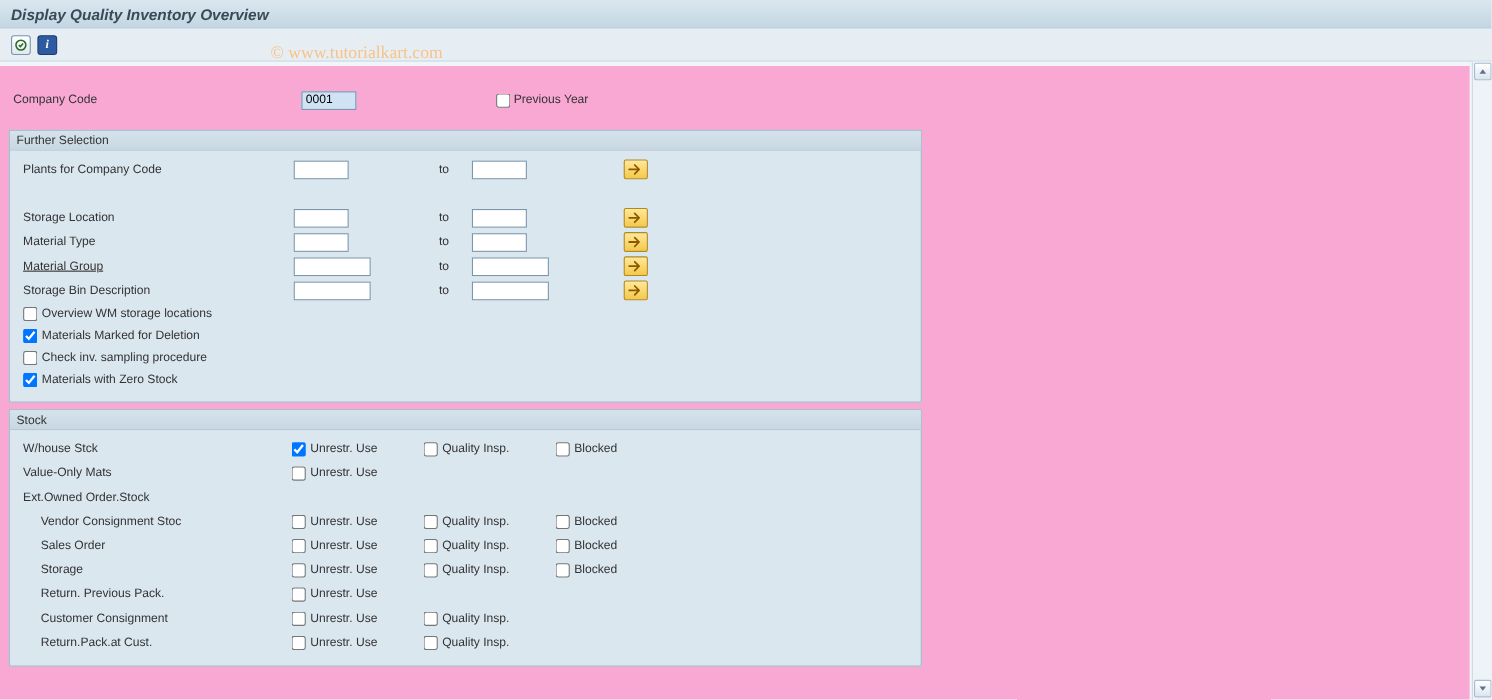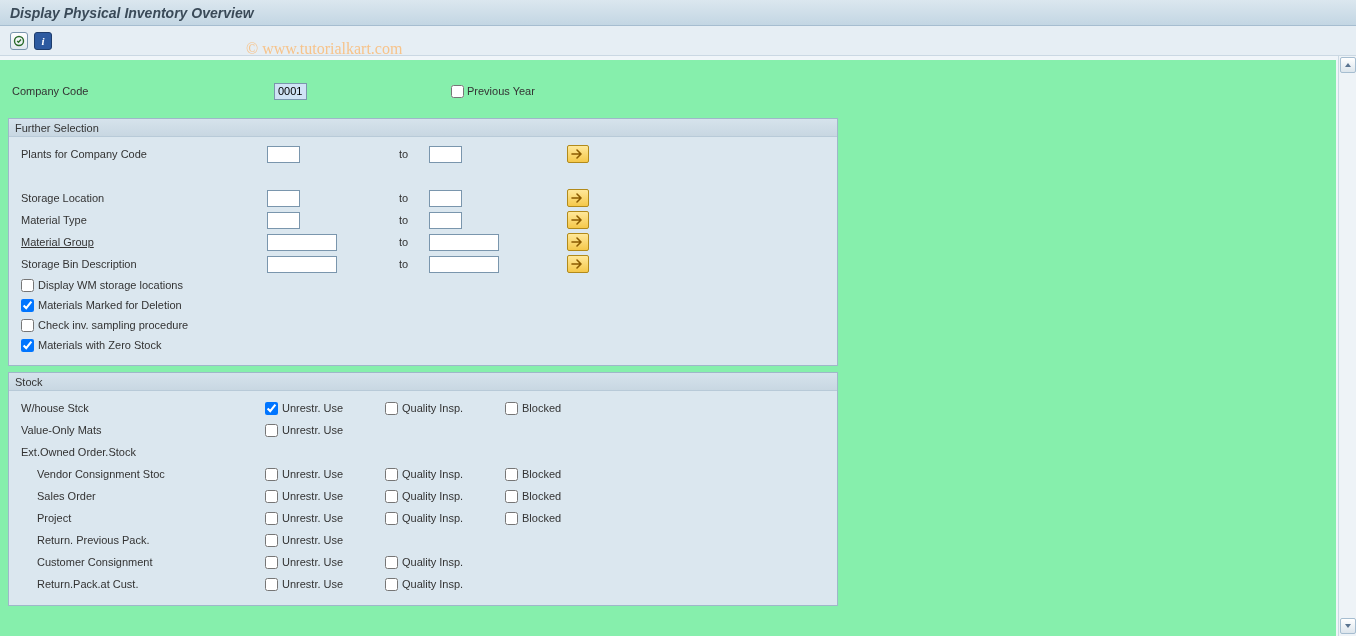--- a/index.html
+++ b/index.html
@@ -2,27 +2,27 @@
 <html><head>
   <meta charset="utf-8">
   <style>
     * { box-sizing: border-box; margin: 0; padding: 0; }
     html, body { width: 1356px; height: 636px; overflow: hidden; font-family: Arial, sans-serif; font-size: 11px; color: #333; background: #f0f5f9; position: relative; }
     .title-bar { height: 26px; background: linear-gradient(#dbe7ef, #c3d6e3); border-bottom: 1px solid #a6bdd0; display: flex; align-items: center; padding-left: 10px; font-style: italic; font-weight: bold; font-size: 14px; color: #3a4a58; }
     .toolbar { height: 30px; background: #e6eef4; border-bottom: 1px solid #cbd8e3; display: flex; align-items: center; padding-left: 10px; gap: 6px; }
     .tb-btn { width: 18px; height: 18px; border: 1px solid #7a96ad; border-radius: 3px; display: flex; align-items: center; justify-content: center; background: linear-gradient(#fff,#e0e8ef); cursor: pointer; }
     .tb-btn.blue-i { background: #2d5aa0; color: #fff; font-weight: bold; font-family: Georgia, serif; font-style: italic; border-color: #1e3c6c; }
     .watermark { position: absolute; left: 246px; top: 40px; font-size: 16px; color: #f7c38a; font-family: Georgia, serif; pointer-events: none; z-index: 50; }
-    .content { position: absolute; top: 60px; left: 0; right: 20px; bottom: 0; overflow-y: auto; background: #86efac; }
+    .content { position: absolute; top: 60px; left: 0; right: 20px; bottom: 0; overflow-y: auto; background: #f9a8d4; }
     .pad { padding: 20px 10px 10px 10px; }
     .row { display: flex; align-items: center; height: 22px; }
     .lbl { width: 260px; padding-left: 2px; }
     .inp { height: 17px; border: 1px solid #7a96ad; background: #fff; padding: 0 3px; font-size: 11px; }
     .inp.sel { background: #cfe3f5; }
-    .inp-short { width: 33px; }
+    .inp-short { width: 50px; }
     .inp-med { width: 70px; }
     .group { margin: 6px 8px; border: 1px solid #9fb7c9; background: #dbe7ef; }
     .group-title { height: 18px; background: linear-gradient(#d6e3ec, #c8d7e2); padding-left: 6px; line-height: 18px; border-bottom: 1px solid #b8cad8; }
     .group-body { padding: 6px 6px 10px 6px; }
     .grow { display: flex; align-items: center; height: 22px; }
     .glbl { width: 240px; padding-left: 6px; }
     .more-btn { width: 22px; height: 18px; border: 1px solid #b28a1a; border-radius: 2px; background: linear-gradient(#ffe89a,#f5c84a); cursor: pointer; display: flex; align-items: center; justify-content: center; padding: 0; }
     .more-btn svg { width: 14px; height: 12px; }
     .chk { display: flex; align-items: center; height: 20px; padding-left: 6px; }
     .chk input { margin-right: 4px; }
@@ -33,21 +33,21 @@
     .cb input { margin-right: 4px; }
     .scrollbar-v { position: absolute; right: 0; top: 56px; bottom: 0; width: 18px; background: #eef3f7; border-left: 1px solid #cbd8e3; }
     .scroll-btn { width: 16px; height: 16px; margin: 1px auto; background: linear-gradient(#fff,#dce5ec); border: 1px solid #a6bdd0; border-radius: 2px; display: flex; align-items: center; justify-content: center; }
     .scroll-track { position: absolute; top: 18px; bottom: 18px; left: 1px; right: 1px; }
     .group.wide { width: 830px; }
   </style>
 </head>
 <body>
 
 <div class="title-bar">
-  <span>Display Physical Inventory Overview</span>
+  <span>Display Quality Inventory Overview</span>
 </div>
 
 <div class="toolbar">
   <div class="tb-btn">
     <svg width="12" height="12" viewBox="0 0 12 12">
         <circle cx="6" cy="6" r="4.5" fill="none" stroke="#2a6b2a" stroke-width="1.4"></circle>
         <path d="M4.2 6 L5.5 7.3 L8 4.6" fill="none" stroke="#2a6b2a" stroke-width="1.4"></path>
       </svg>
   </div>
   <div class="tb-btn blue-i">i</div>
@@ -121,21 +121,21 @@
           <span style="position:absolute; left:384px;">to</span>
           <input class="inp inp-med" style="position: absolute; left: 414px;" value="">
           <button class="more-btn" style="position:absolute; left:552px;">
             <svg viewBox="0 0 14 12">
               <path d="M1 6 H9 M6 2 L10 6 L6 10" stroke="#8a5a00" stroke-width="1.6" fill="none" stroke-linecap="round" stroke-linejoin="round"></path>
             </svg>
           </button>
         </div>
         <div class="chk">
           <input type="checkbox" style="">
-          <span>Display WM storage locations</span>
+          <span>Overview WM storage locations</span>
         </div>
         <div class="chk">
           <input type="checkbox" checked="" style="">
           <span>Materials Marked for Deletion</span>
         </div>
         <div class="chk">
           <input type="checkbox" style="">
           <span>Check inv. sampling procedure</span>
         </div>
         <div class="chk">
@@ -202,21 +202,21 @@
           <span class="cb">
             <input type="checkbox" style="">
             <span>Quality Insp.</span>
           </span>
           <span class="cb">
             <input type="checkbox" style="">
             <span>Blocked</span>
           </span>
         </div>
         <div class="scol">
-          <span class="slbl indent">Project</span>
+          <span class="slbl indent">Storage</span>
           <span class="cb">
             <input type="checkbox" style="">
             <span>Unrestr. Use</span>
           </span>
           <span class="cb">
             <input type="checkbox" style="">
             <span>Quality Insp.</span>
           </span>
           <span class="cb">
             <input type="checkbox" style="">

